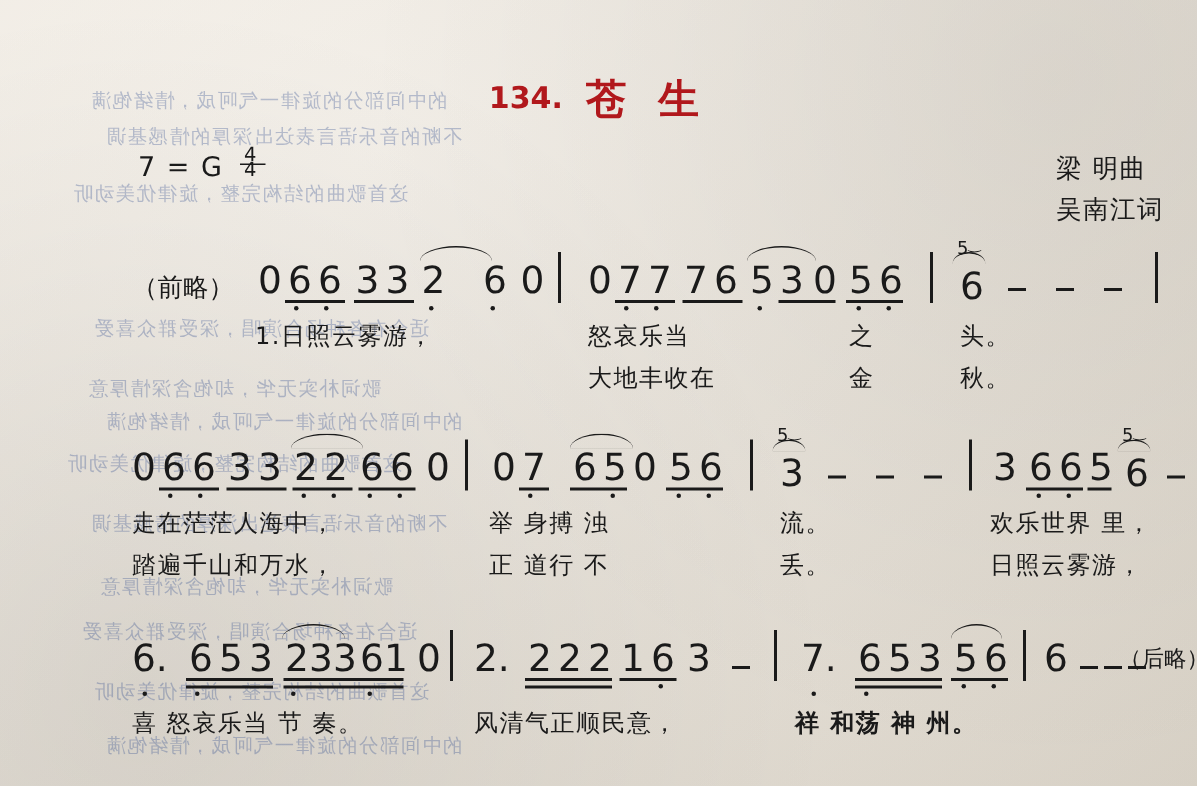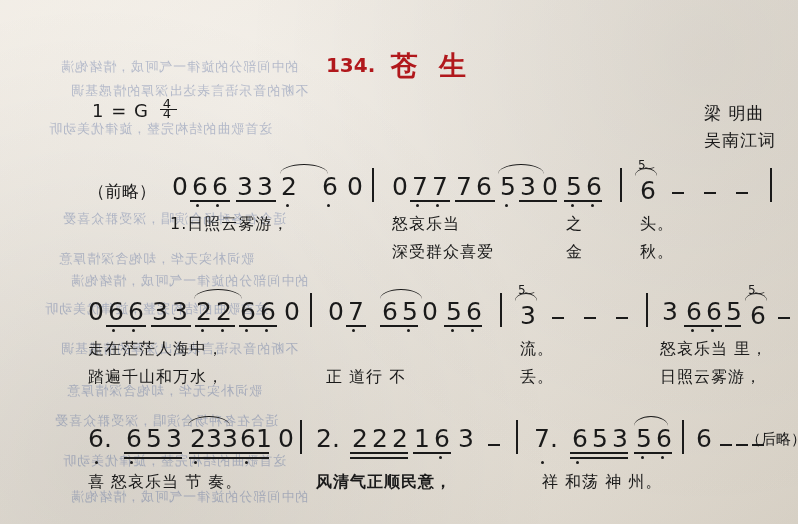--- a/index.html
+++ b/index.html
@@ -221,21 +221,21 @@
   <div class="bleed" style="left:70px; top:488px;">的中间部分的旋律一气呵成，情绪饱满</div>
 
   <div class="content">
 
     <div class="title">
       <span class="num">134.</span>
       <span>苍 生</span>
     </div>
 
     <div class="key-line">
-      <span>1 = G</span>
+      <span>7 = G</span>
       <span class="meter">
         <span class="top">4</span>
         <span class="bar"></span>
         <span class="bot">4</span>
       </span>
     </div>
 
 
     <div class="credits">
       <div>梁 明曲</div>
@@ -300,21 +300,21 @@
         <span class="bar-line" style="left:770px; top:-2px; height:34px;"></span>
       </div>
 
       <div class="lyric" style="top:2px;">
         <span class="abs" style="left:170px;">1.日照云雾游，</span>
         <span class="abs" style="left:392px;">怒哀乐当</span>
         <span class="abs" style="left:566px;">之</span>
         <span class="abs" style="left:640px;">头。</span>
       </div>
       <div class="lyric" style="top:8px;">
-        <span class="abs" style="left:392px;">深受群众喜爱</span>
+        <span class="abs" style="left:392px;">大地丰收在</span>
         <span class="abs" style="left:566px;">金</span>
         <span class="abs" style="left:640px;">秋。</span>
       </div>
     </div>
 
     <div class="system" style="top:295px;">
       <div class="notes">
 
         <span class="abs" style="left:88px; top:2px;">0</span>
         <span class="abs" style="left:108px; top:2px;">6</span>
@@ -380,22 +380,23 @@
         <span class="abs" style="left:750px; top:6px;">6</span>
         <span class="dash" style="left:778px; top:22px;"></span>
         <span class="beam" style="left:684px; top:30px; width:38px;"></span>
         <span class="beam" style="left:725px; top:30px; width:16px;"></span>
         <span class="dot-under" style="left:691px; top:34px;"></span>
         <span class="dot-under" style="left:711px; top:34px;"></span>
       </div>
 
       <div class="lyric" style="top:2px;">
         <span class="abs" style="left:88px;">走在茫茫人海中，</span>
+        <span class="abs" style="left:326px;">举 身搏 浊</span>
         <span class="abs" style="left:520px;">流。</span>
-        <span class="abs" style="left:660px;">怒哀乐当 里，</span>
+        <span class="abs" style="left:660px;">欢乐世界 里，</span>
       </div>
       <div class="lyric" style="top:8px;">
         <span class="abs" style="left:326px;">正 道行 不</span>
         <span class="abs" style="left:88px;">踏遍千山和万水，</span>
         <span class="abs" style="left:520px;">丢。</span>
         <span class="abs" style="left:660px;">日照云雾游，</span>
       </div>
     </div>
 
     <div class="system" style="top:422px;">
@@ -458,19 +459,19 @@
         <span class="abs" style="left:696px; top:2px;">6</span>
         <span class="dash" style="left:720px; top:22px;"></span>
         <span class="dash" style="left:736px; top:22px;"></span>
         <span class="dash" style="left:752px; top:22px;"></span>
 
         <span class="abs paren" style="left:746px; top:8px; font-size:15px;">（后略）</span>
       </div>
 
       <div class="lyric" style="top:8px;">
         <span class="abs" style="left:88px;">喜 怒哀乐当 节 奏。</span>
-        <span class="abs" style="left:316px;font-weight:bold;">风清气正顺民意，</span>
-        <span class="abs" style="left:542px;">祥 和荡 神 州。</span>
+        <span class="abs" style="left:316px;">风清气正顺民意，</span>
+        <span class="abs" style="left:530px;font-weight:bold;">祥 和荡 神 州。</span>
       </div>
     </div>
 
   </div>
 </div>
 
 </body></html>

